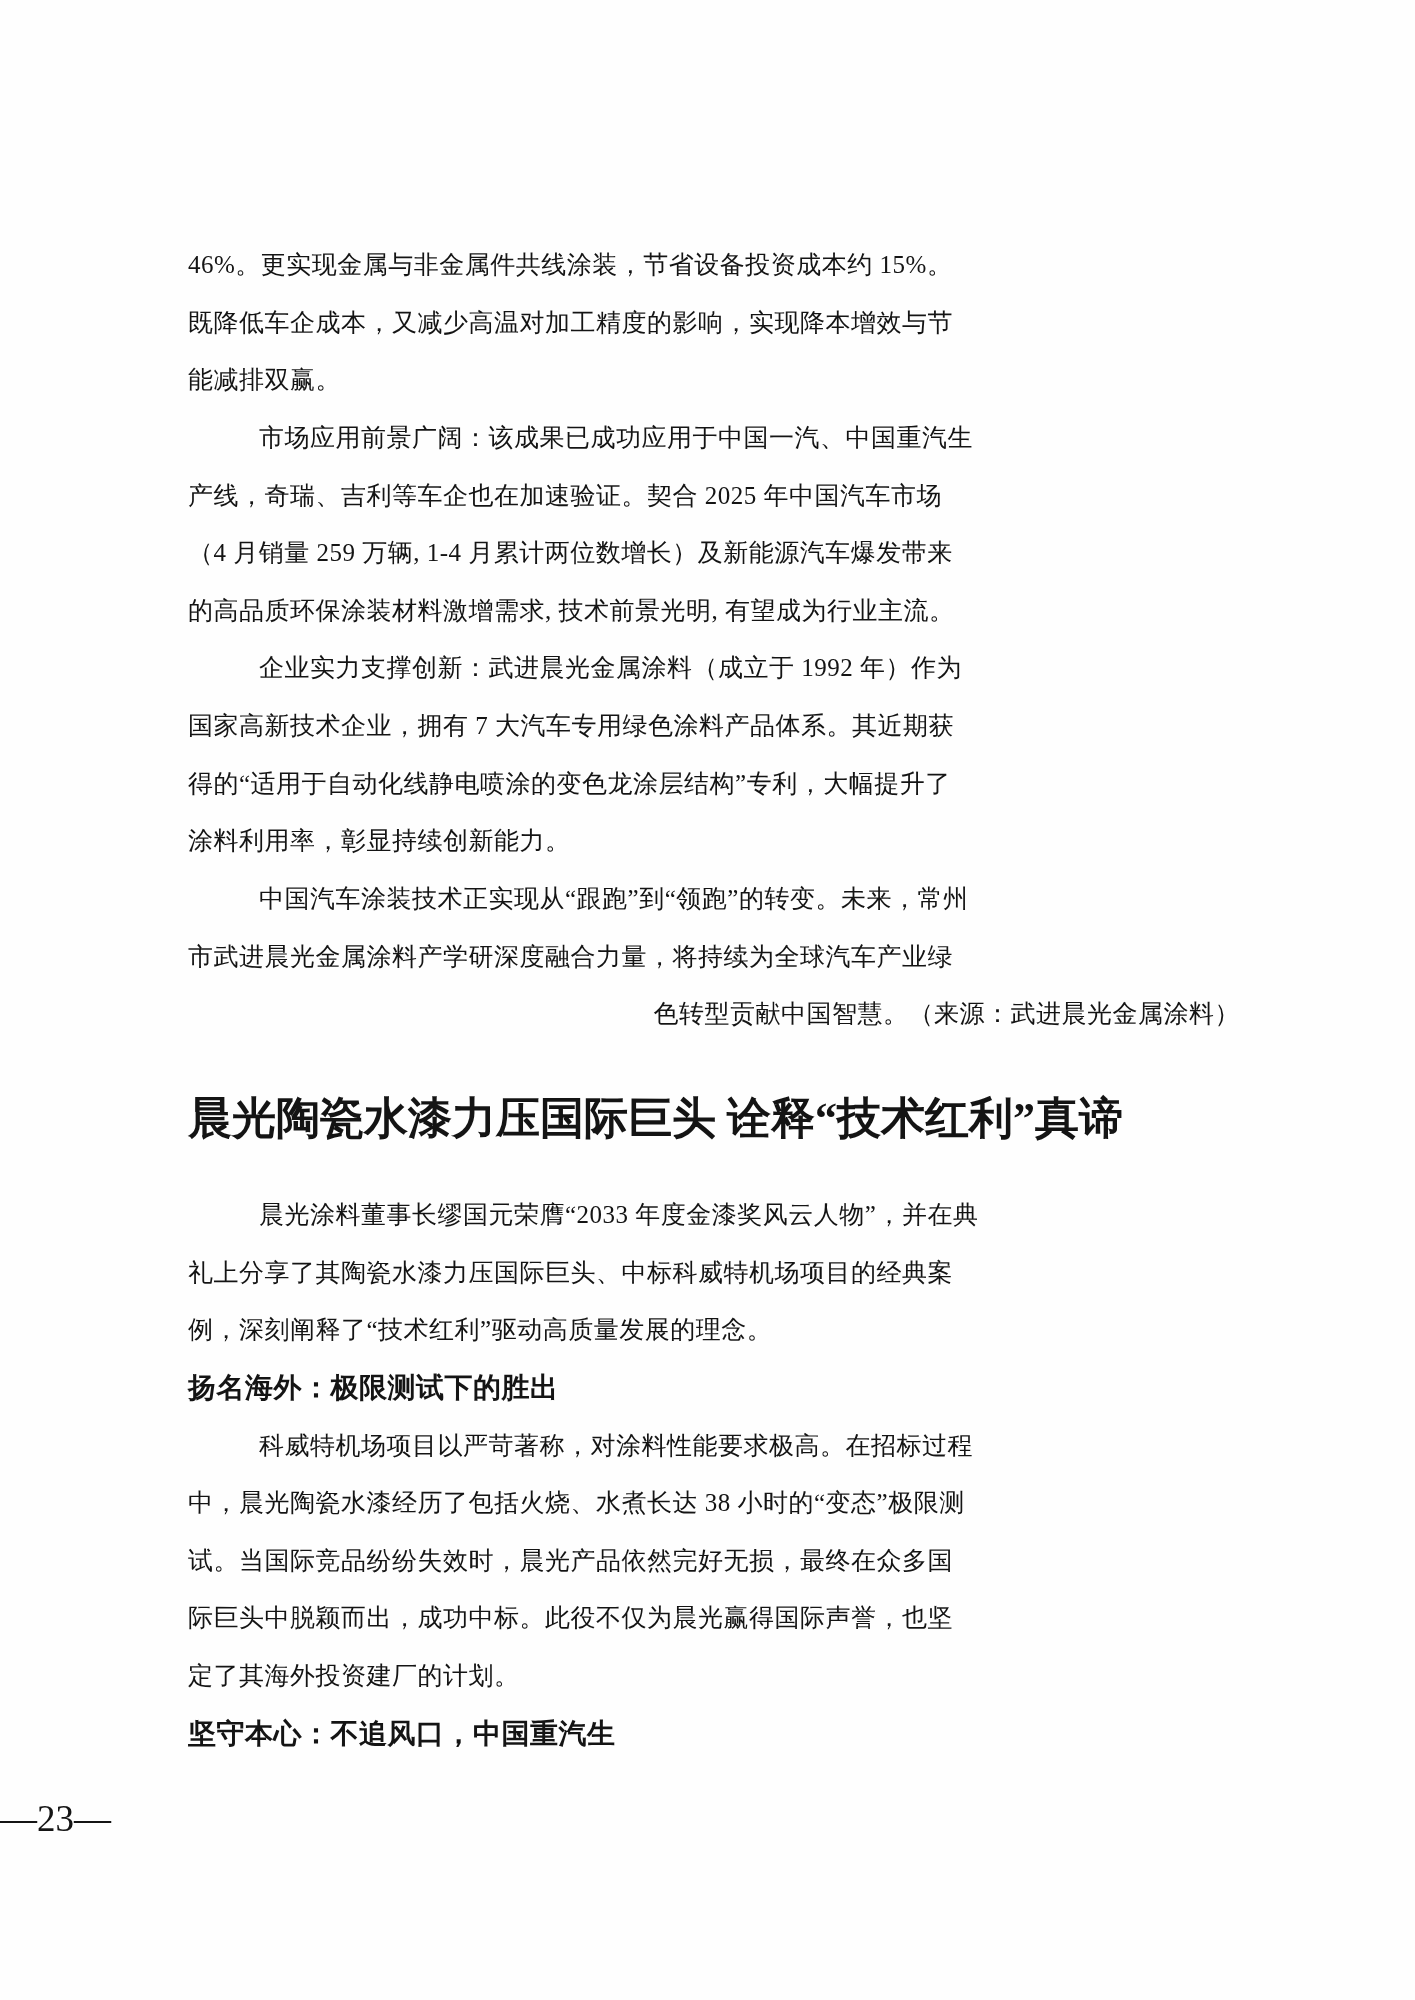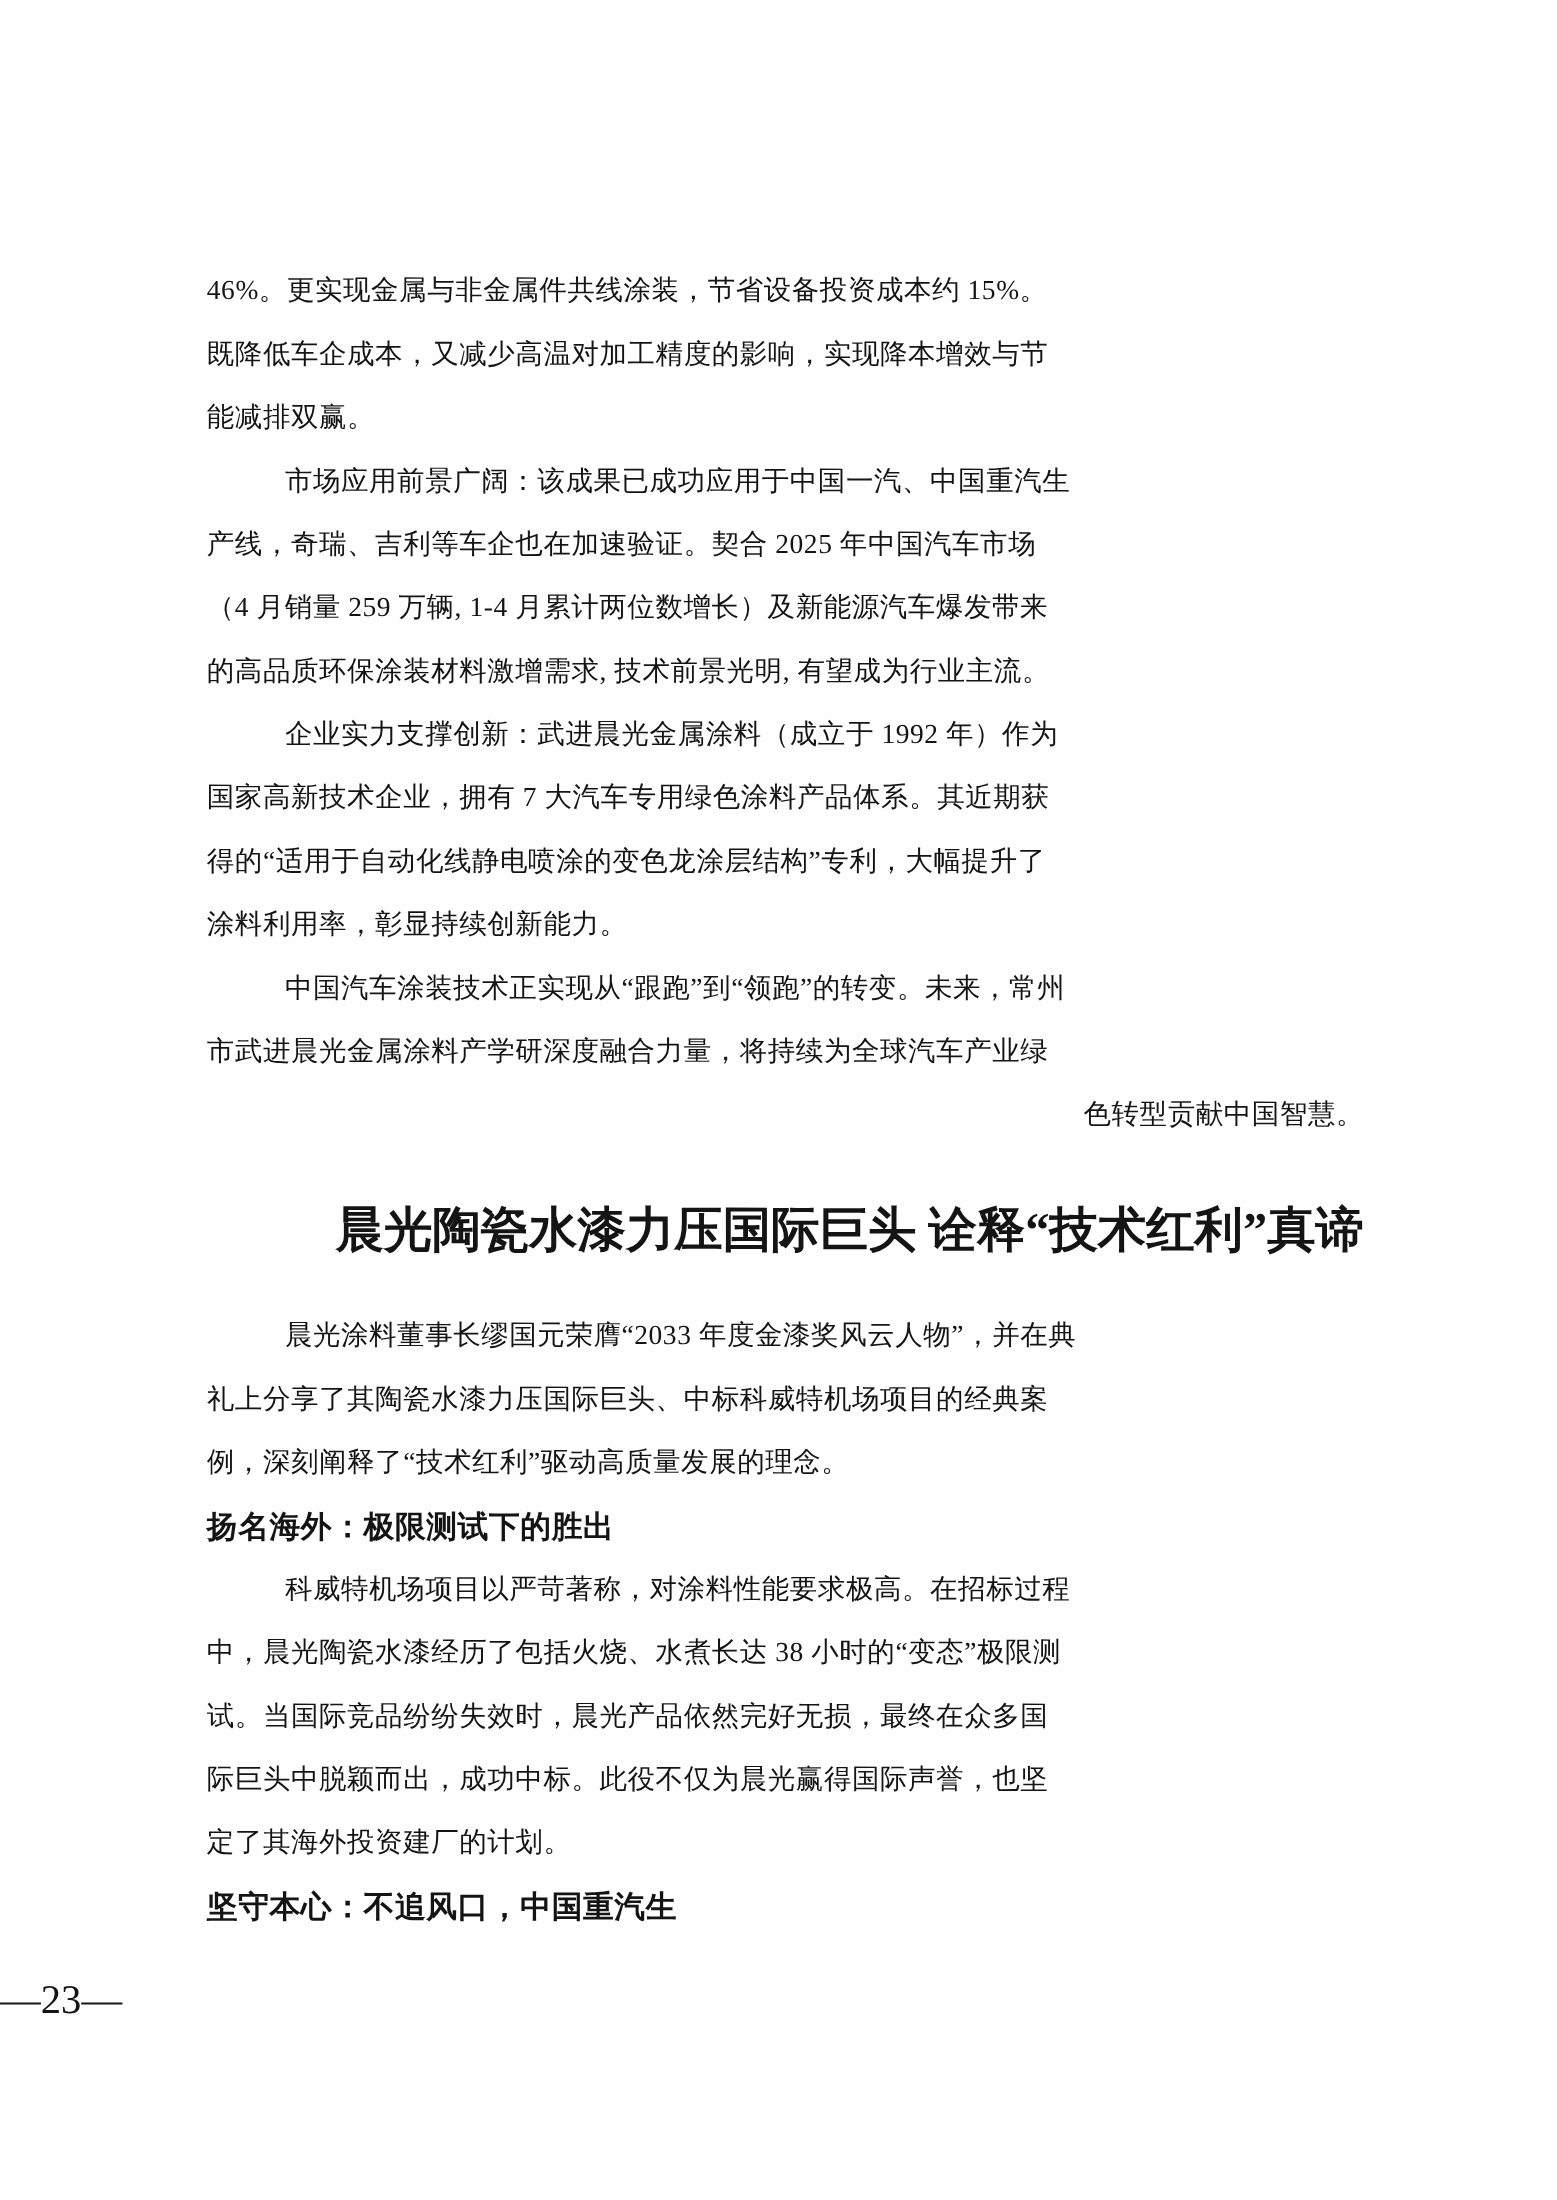--- a/index.html
+++ b/index.html
@@ -35,21 +35,21 @@
   .line.flex {
     display: flex;
     justify-content: flex-end;
     white-space: nowrap;
   }
   .heading {
     font-size: 44px;
     font-weight: bold;
     line-height: 60px;
     height: 60px;
-    text-align: right;
+    text-align: left;
     margin: 46px 0 37px 0;
     font-family: "Liberation Serif", "DejaVu Serif", serif;
     white-space: nowrap;
   }
   .subheading {
     font-weight: bold;
     font-family: "Liberation Sans", "DejaVu Sans", sans-serif;
     font-size: 28px;
     letter-spacing: 0.5px;
   }
@@ -84,20 +84,21 @@
         <div class="line first-indent">企业实力支撑创新：武进晨光金属涂料（成立于 1992 年）作为</div>
         <div class="line">国家高新技术企业，拥有 7 大汽车专用绿色涂料产品体系。其近期获</div>
         <div class="line">得的“适用于自动化线静电喷涂的变色龙涂层结构”专利，大幅提升了</div>
         <div class="line">涂料利用率，彰显持续创新能力。</div>
       </div>
       <div class="para">
         <div class="line first-indent">中国汽车涂装技术正实现从“跟跑”到“领跑”的转变。未来，常州</div>
         <div class="line">市武进晨光金属涂料产学研深度融合力量，将持续为全球汽车产业绿</div>
         <div class="line flex">
           <div class="">色转型贡献中国智慧。</div>
+          <div class="">（来源：武进晨光金属涂料）</div>
         </div>
       </div>
       <div class="heading">晨光陶瓷水漆力压国际巨头 诠释“技术红利”真谛</div>
       <div class="para">
         <div class="line first-indent">晨光涂料董事长缪国元荣膺“2033 年度金漆奖风云人物”，并在典</div>
         <div class="line">礼上分享了其陶瓷水漆力压国际巨头、中标科威特机场项目的经典案</div>
         <div class="line">例，深刻阐释了“技术红利”驱动高质量发展的理念。</div>
       </div>
       <div class="line subheading">扬名海外：极限测试下的胜出</div>
       <div class="para">

